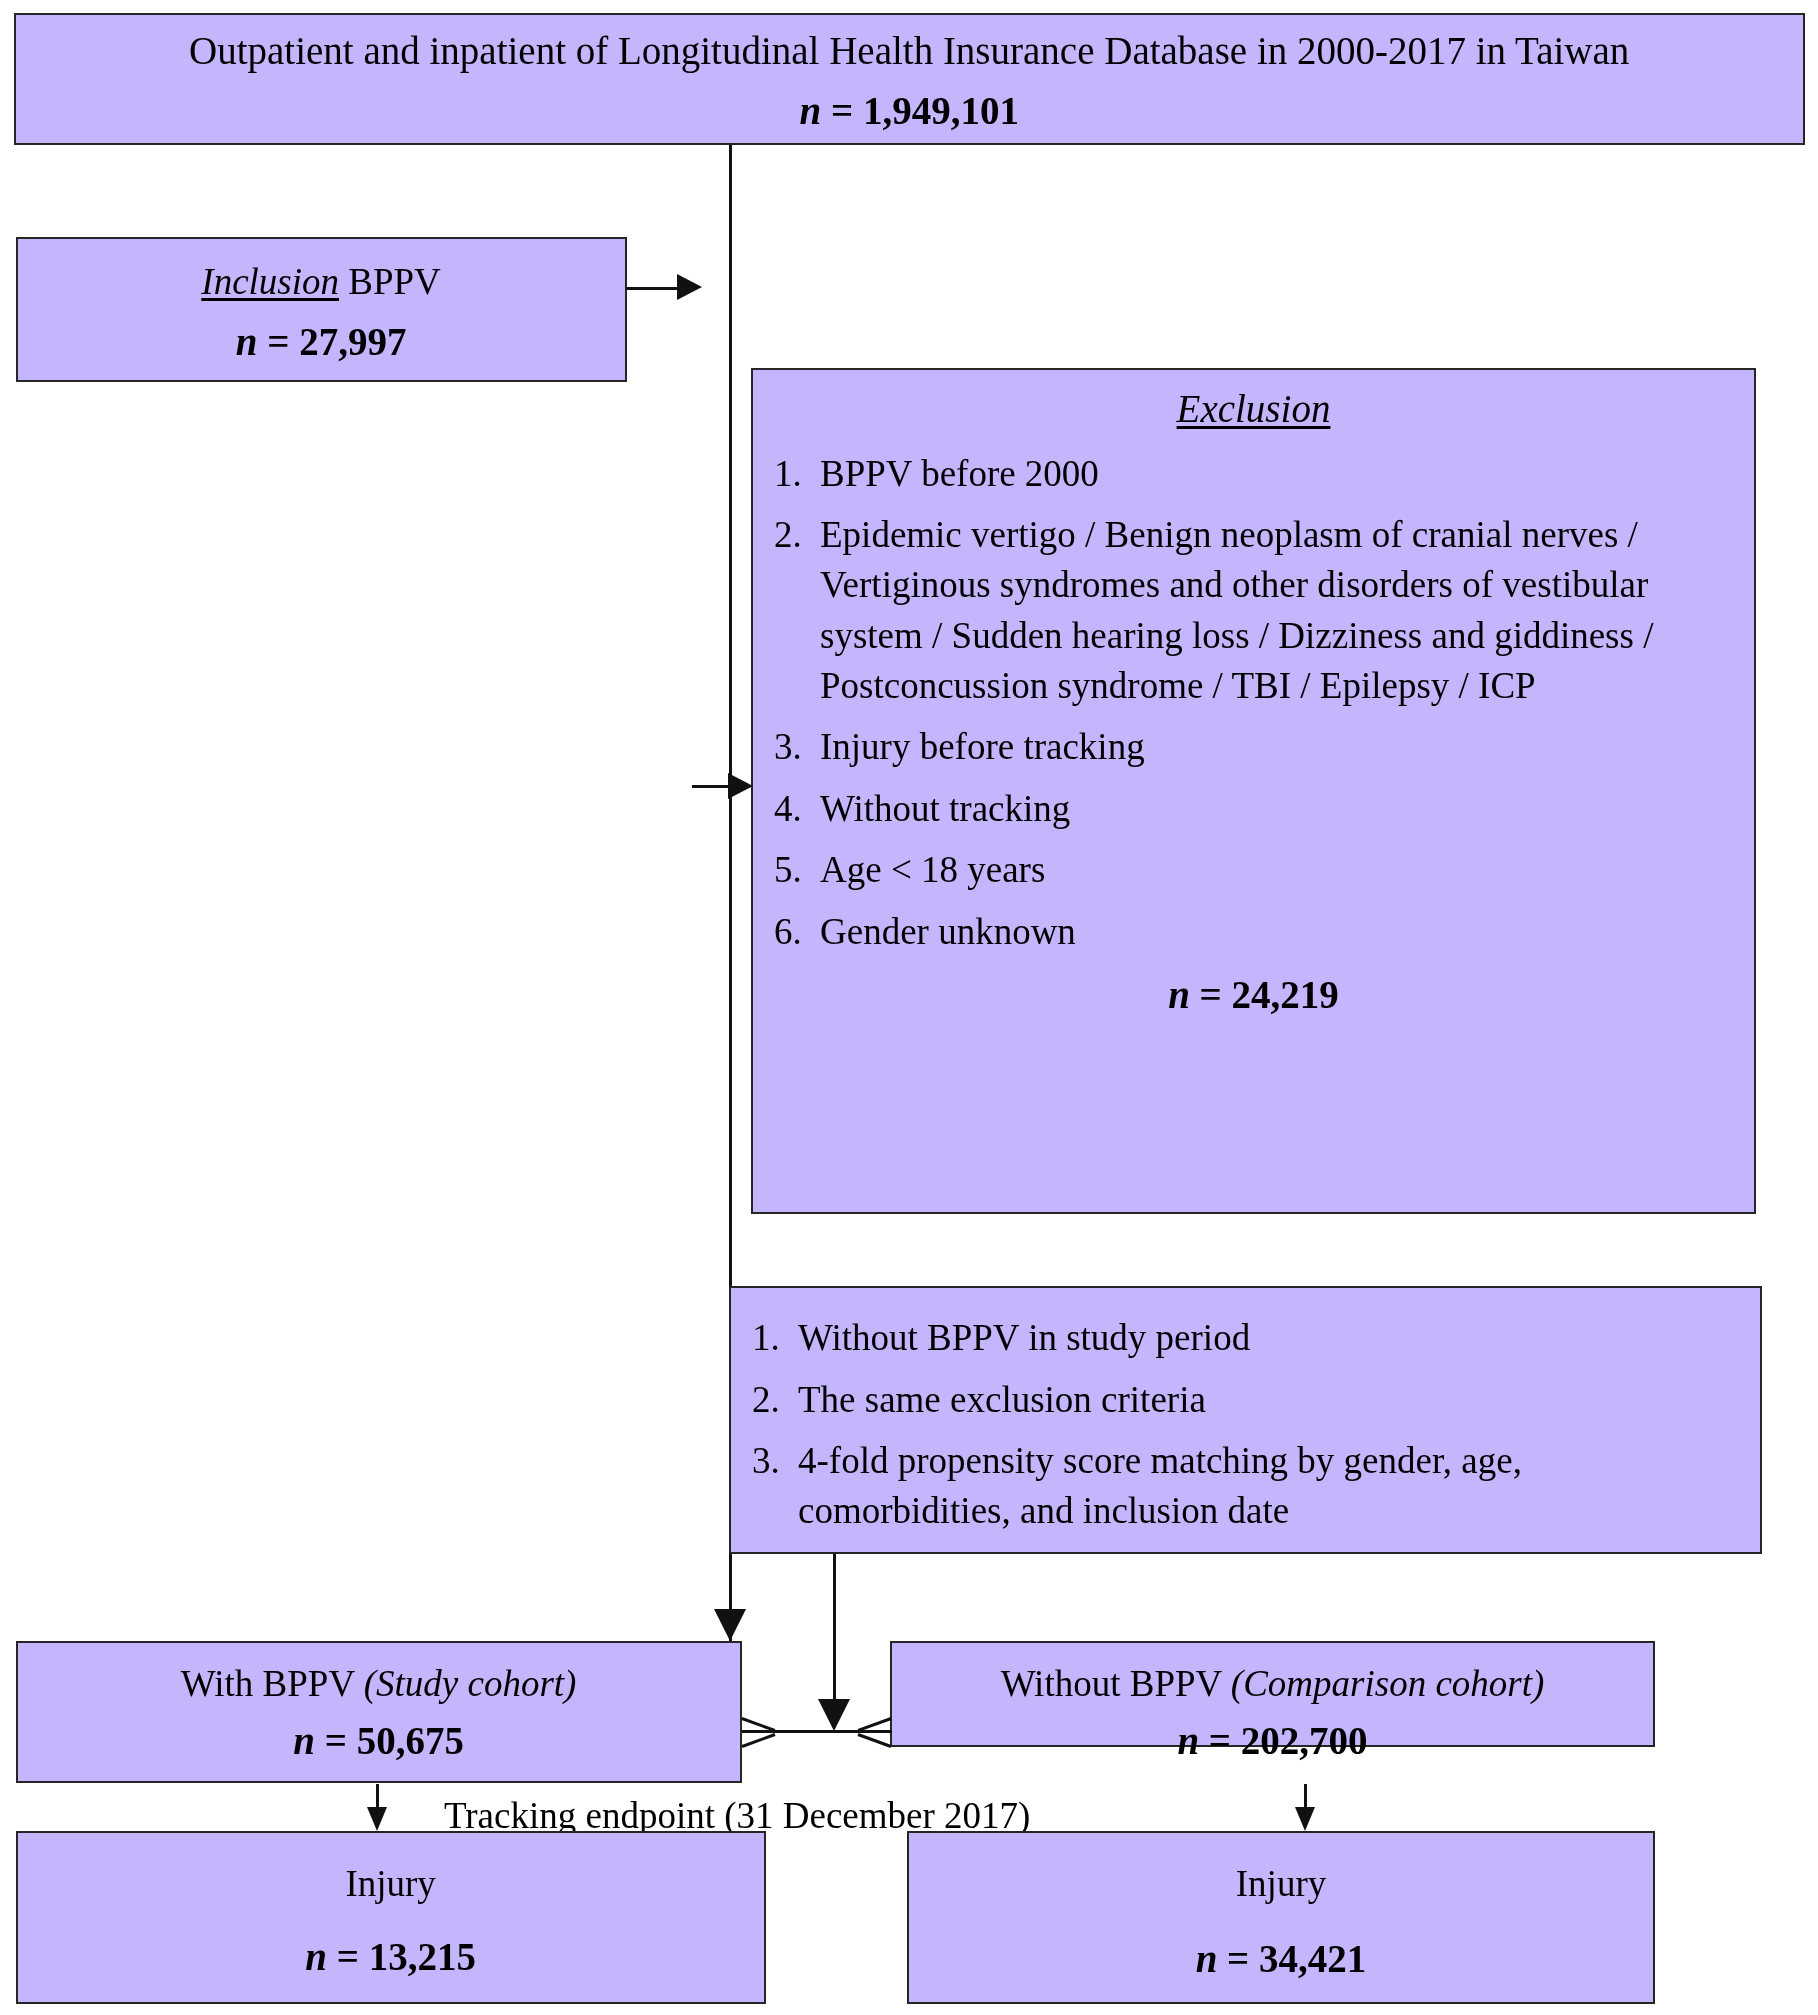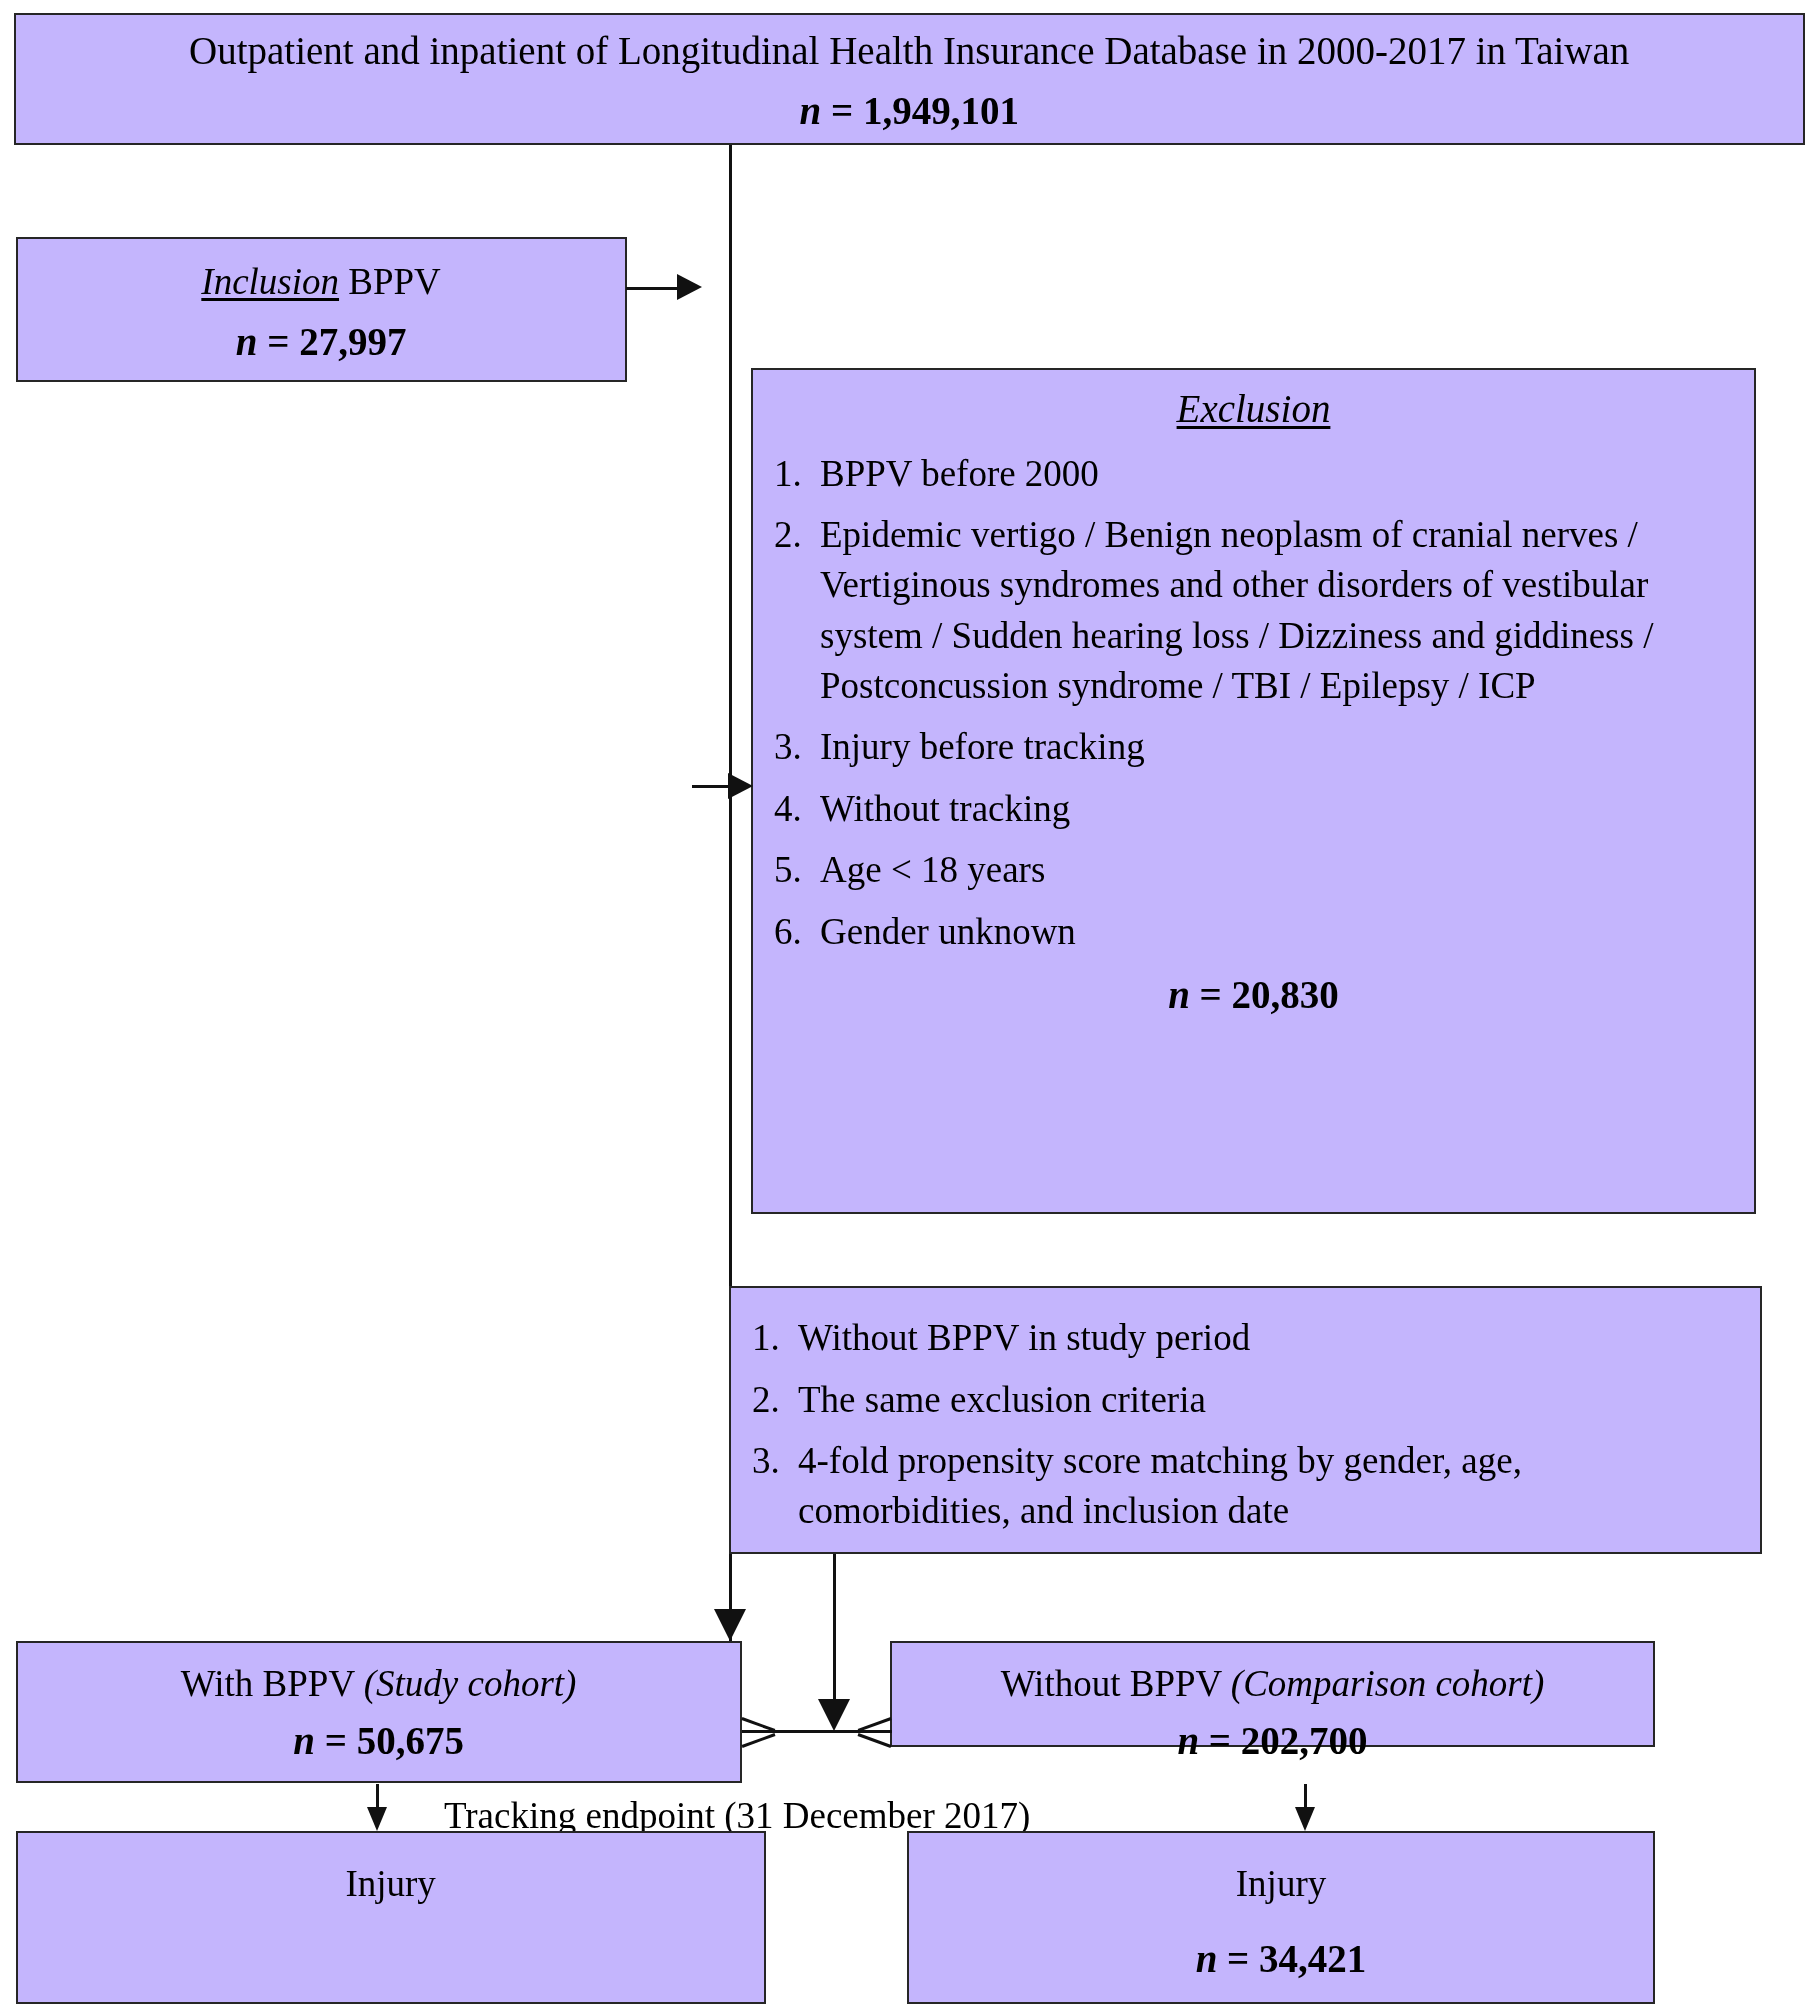--- a/index.html
+++ b/index.html
@@ -98,21 +98,21 @@
     </div>
     <ul class="olist" style="margin-top:17.5px;">
       <li><span class="num">1.</span><span>BPPV before 2000</span></li>
       <li><span class="num">2.</span><span>Epidemic vertigo / Benign neoplasm of cranial nerves / Vertiginous syndromes and other disorders of vestibular system / Sudden hearing loss / Dizziness and giddiness / Postconcussion syndrome / TBI / Epilepsy / ICP</span></li>
       <li><span class="num">3.</span><span>Injury before tracking</span></li>
       <li><span class="num">4.</span><span>Without tracking</span></li>
       <li><span class="num">5.</span><span>Age &lt; 18 years</span></li>
       <li><span class="num">6.</span><span>Gender unknown</span></li>
     </ul>
     <div class="n ctr" style="margin-top:15px;">
-      <i>n</i><span> = </span><span>20,830</span>
+      <i>n</i><span> = </span><span>24,219</span>
     </div>
   </div>
 
   <div class="hline" style="left:692px;top:785px;width:37px;"></div>
   <div class="arrow-r" style="left:728px;top:773px;"></div>
 
   <div class="box" style="left:729px;top:1286px;width:1033px;height:268px;padding:25px 18.7px 0 21px;">
     <ul class="olist">
       <li><span class="num">1.</span><span>Without BPPV in study period</span></li>
       <li><span class="num">2.</span><span>The same exclusion criteria</span></li>
@@ -152,20 +152,23 @@
   <div class="lbl" style="left:444px;top:1794px;">Tracking endpoint (31 December 2017)</div>
 
   <div class="vline" style="left:376px;top:1784px;height:39px;"></div>
   <div class="arrow-d-sm" style="left:367px;top:1807px;"></div>
 
   <div class="vline" style="left:1304px;top:1784px;height:39px;"></div>
   <div class="arrow-d-sm" style="left:1295px;top:1807px;"></div>
 
   <div class="box ctr" style="left:15.6px;top:1831px;width:750px;height:173px;padding-top:29px;">
     <div class="t-body">Injury</div>
+    <div class="n" style="margin-top:29px;">
+      <i>n</i><span> = </span><span>13,215</span>
+    </div>
   </div>
 
   <div class="box ctr" style="left:907px;top:1831px;width:748px;height:173px;padding-top:29px;">
     <div class="t-body">Injury</div>
     <div class="n" style="margin-top:31px;">
       <i>n</i><span> = </span><span>34,421</span>
     </div>
   </div>
 
 </div>

